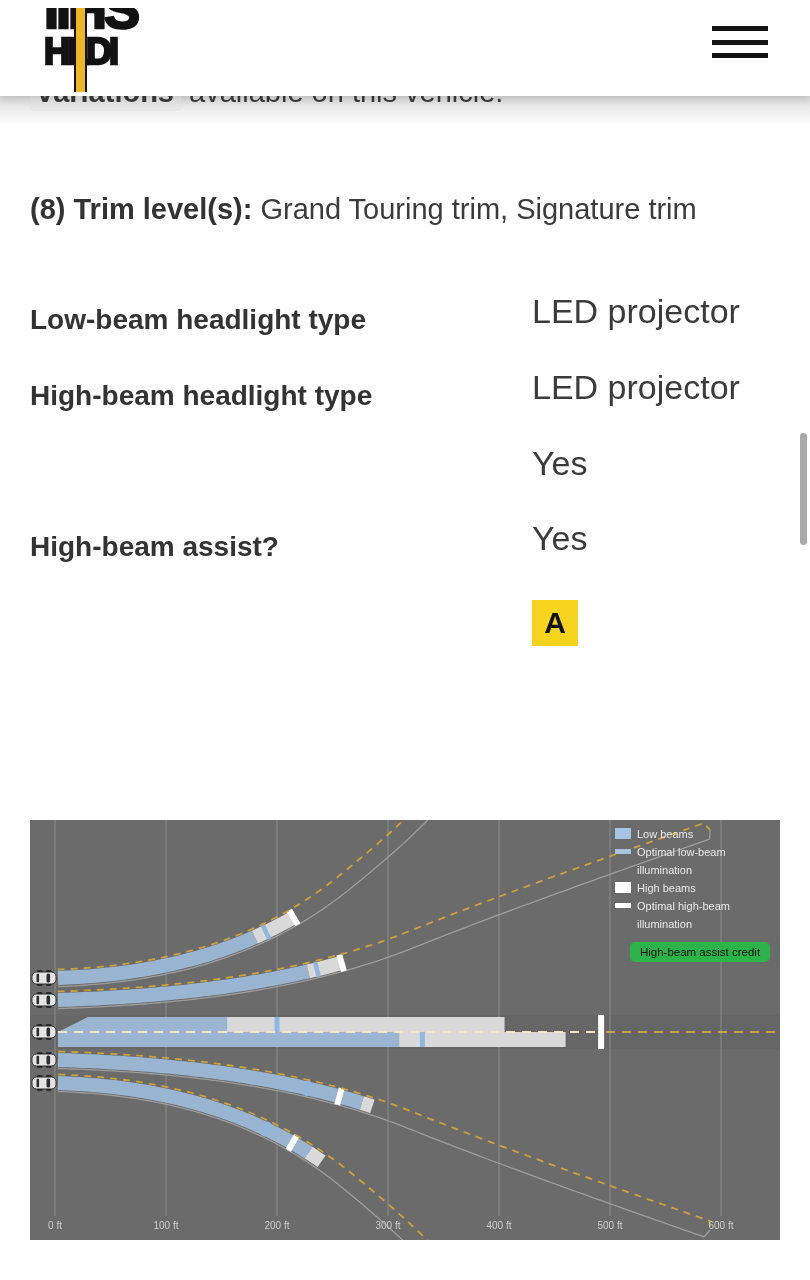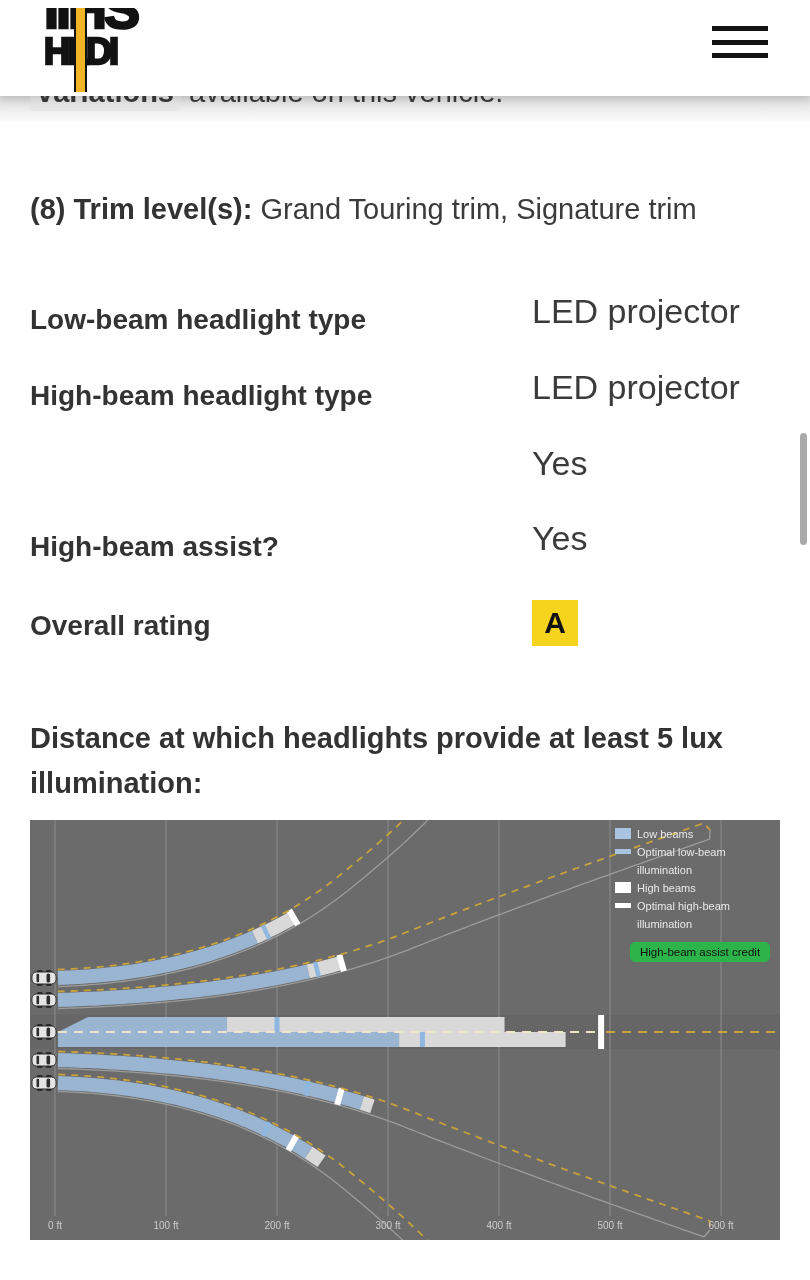--- a/index.html
+++ b/index.html
@@ -74,25 +74,23 @@
   </div>
   <div class="spec-row" id="spec-2">
     <span class="spec-value">Yes</span>
   </div>
   <div class="spec-row" id="spec-3">
     <span class="spec-label">High-beam assist?</span>
     <span class="spec-value">Yes</span>
   </div>
 
   <div class="spec-row" id="rating-row">
-    <span class="spec-label">Overall rating</span>
     <span id="rating-badge" style="background: rgb(246, 212, 30);">A</span>
   </div>
 
-  <div id="chart-heading">Distance at which headlights provide at least 5 lux illumination:</div>
 
   <div id="chart-wrap">
     <svg id="chart-svg" width="750" height="420" viewBox="0 0 750 420">
         <rect x="0" y="0" width="750" height="420" fill="#6b6b6b"></rect>
         <rect x="0" y="195" width="750" height="34" fill="#666666"></rect>
         <line x1="25" y1="0" x2="25" y2="396" stroke="#8d8d8d" stroke-width="1"></line>
         <line x1="136" y1="0" x2="136" y2="396" stroke="#8d8d8d" stroke-width="1"></line>
         <line x1="247" y1="0" x2="247" y2="396" stroke="#8d8d8d" stroke-width="1"></line>
         <line x1="358" y1="0" x2="358" y2="396" stroke="#8d8d8d" stroke-width="1"></line>
         <line x1="469" y1="0" x2="469" y2="396" stroke="#8d8d8d" stroke-width="1"></line>

